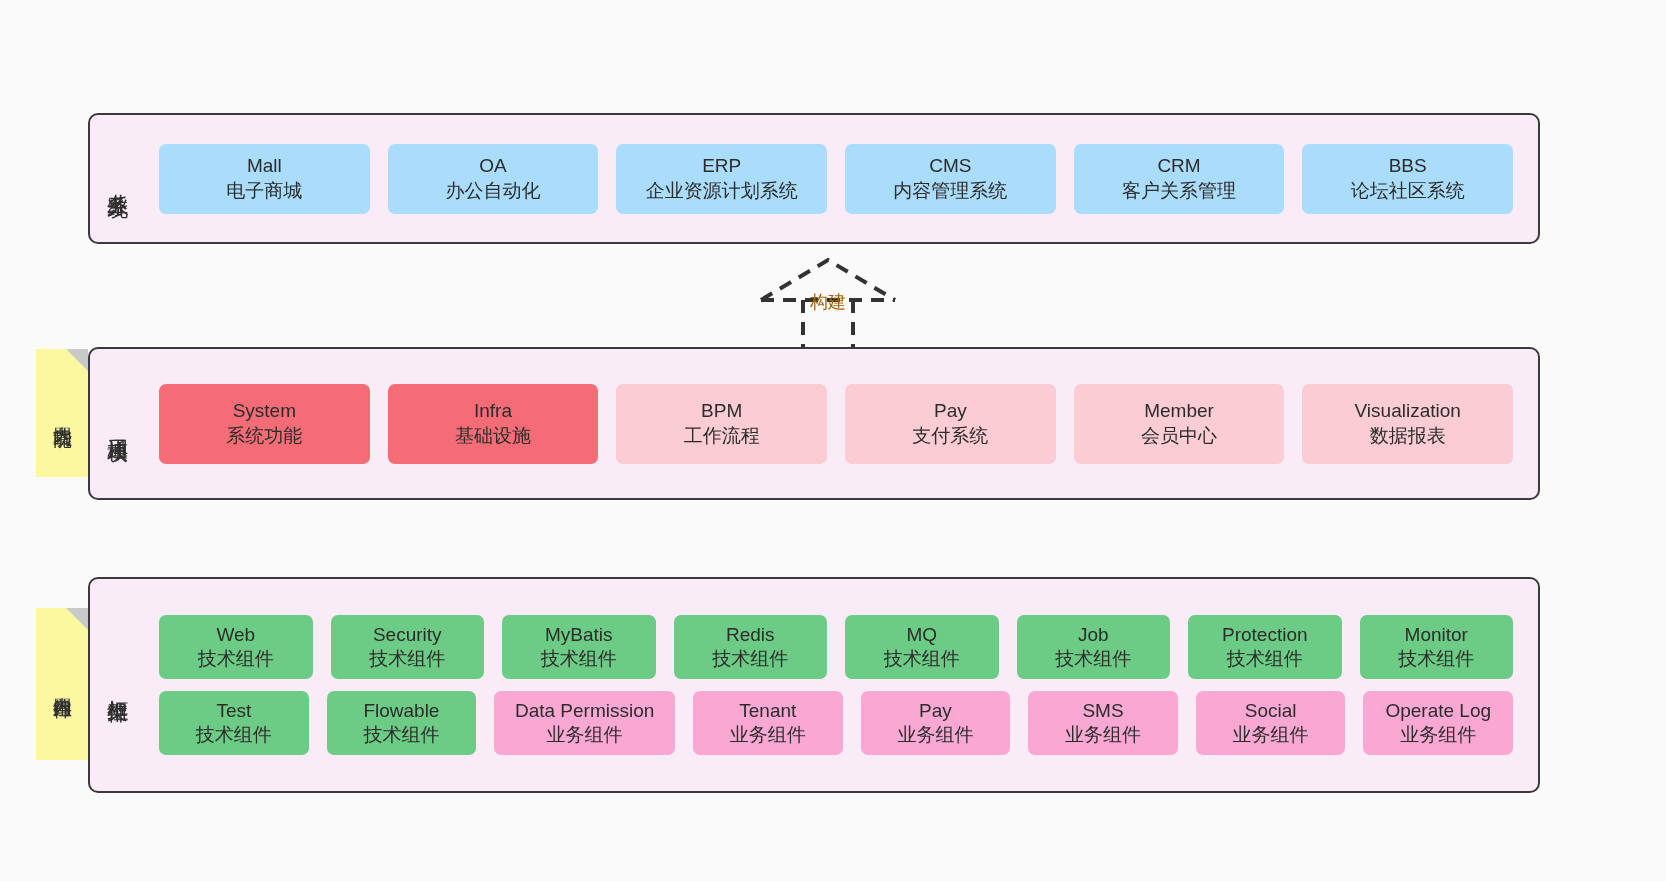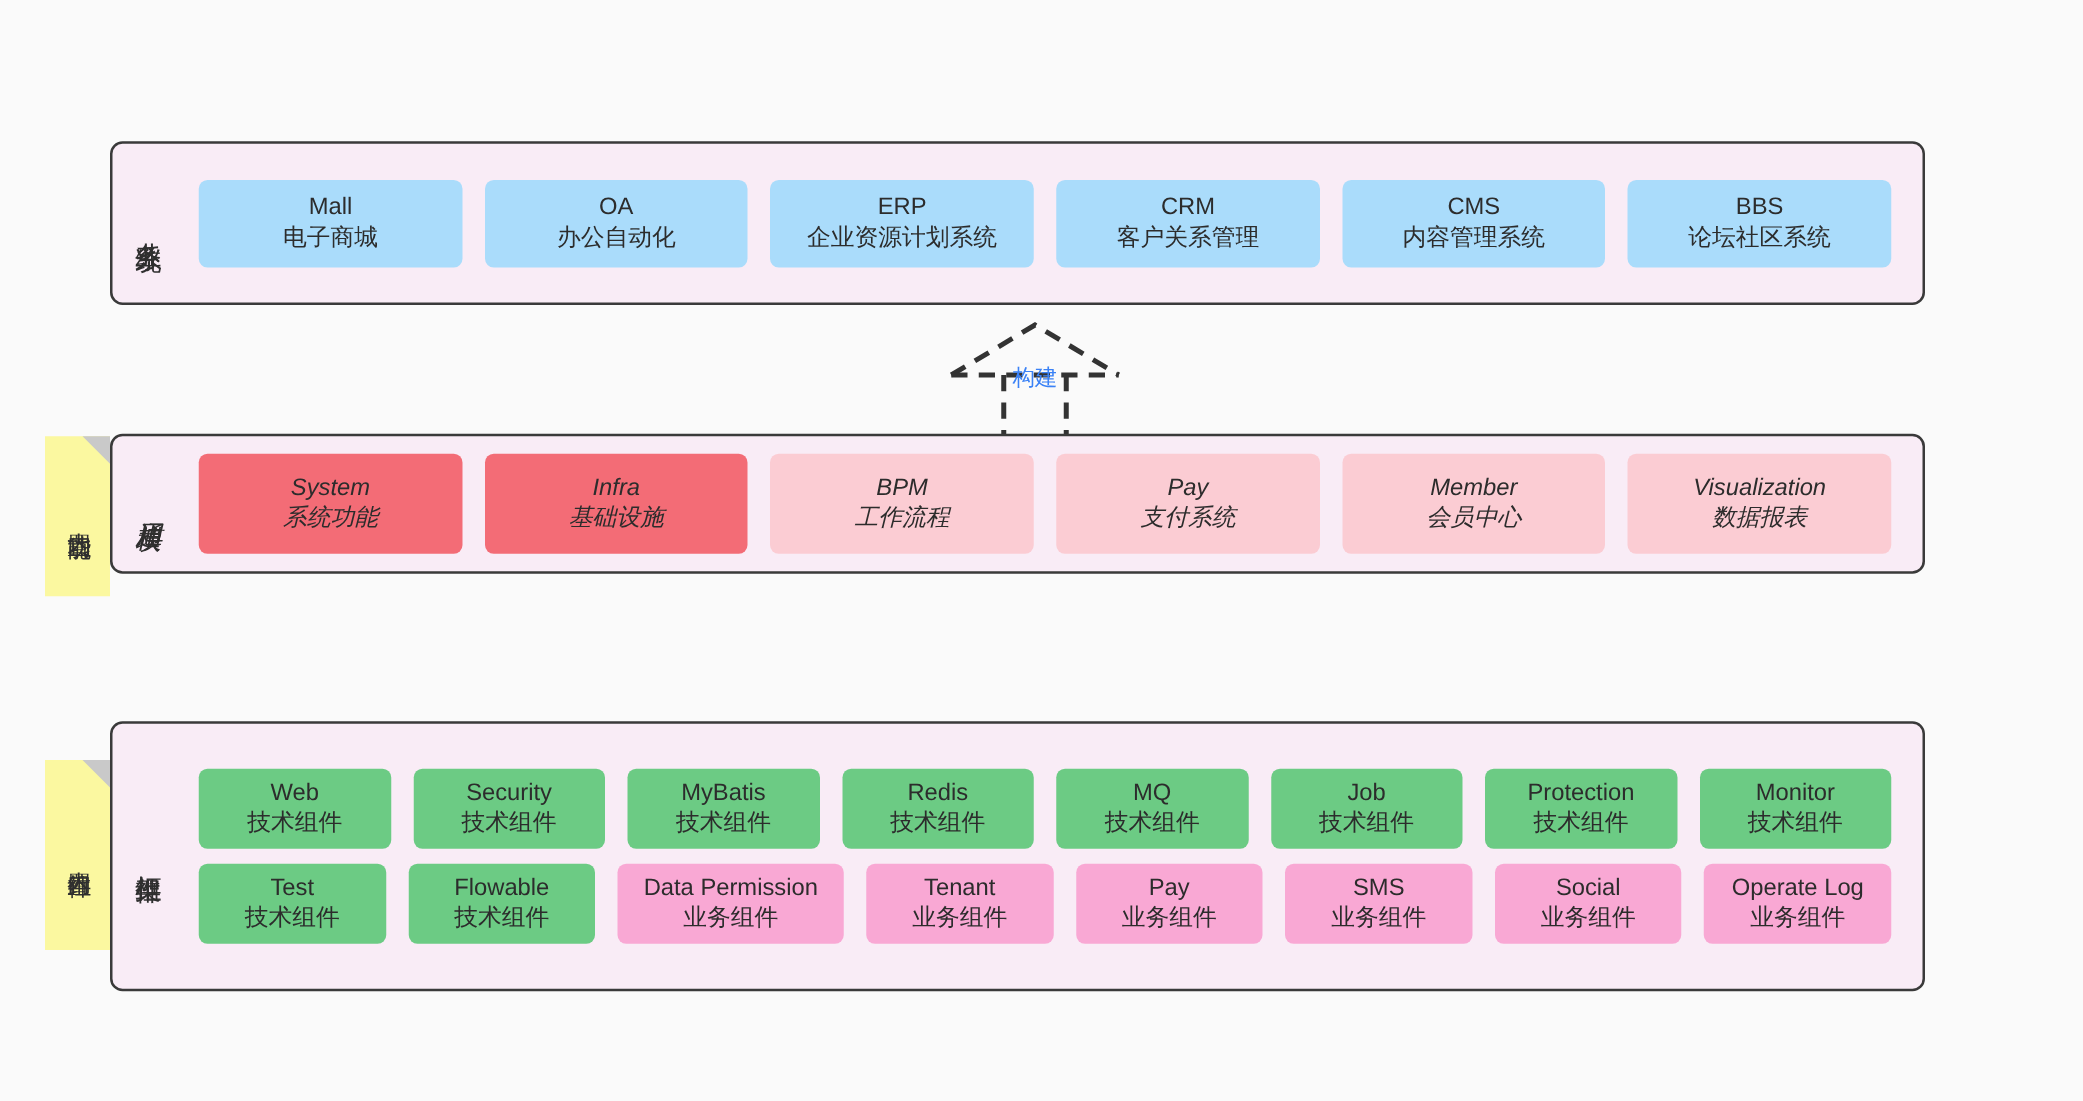--- a/index.html
+++ b/index.html
@@ -99,22 +99,21 @@
     width: 1452px;
     height: 131px;
   }
   #layer-business .node { height: 70px; }
 
   
   #layer-modules {
     left: 88px;
     top: 347px;
     width: 1452px;
-    height: 112px;
-    font-style: italic;
+    height: 153px;
   }
   #layer-modules .node { height: 80px; }
 
   
   #layer-framework {
     left: 88px;
     top: 577px;
     width: 1452px;
     height: 216px;
   }
@@ -171,21 +170,21 @@
     height: 100px;
     overflow: visible;
   }
   .connector .conn-label {
     position: absolute;
     left: 0;
     right: 0;
     top: 38px;
     text-align: center;
     font-size: 18px;
-    color: #3b82f6;
+    color: #a16207;
     background: transparent;
     user-select: none;
   }
 </style>
 </head>
 <body>
 
 <div id="canvas">
 
   <div class="layer-panel" id="layer-business">
@@ -198,26 +197,26 @@
         </div>
         <div class="node blue">
           <span class="en">OA</span>
           <span class="cn">办公自动化</span>
         </div>
         <div class="node blue">
           <span class="en">ERP</span>
           <span class="cn">企业资源计划系统</span>
         </div>
         <div class="node blue">
+          <span class="en">CMS</span>
+          <span class="cn">内容管理系统</span>
+        </div>
+        <div class="node blue">
           <span class="en">CRM</span>
           <span class="cn">客户关系管理</span>
-        </div>
-        <div class="node blue">
-          <span class="en">CMS</span>
-          <span class="cn">内容管理系统</span>
         </div>
         <div class="node blue">
           <span class="en">BBS</span>
           <span class="cn">论坛社区系统</span>
         </div>
       </div>
     </div>
   </div>
 
   <div class="connector" id="connector-build">

